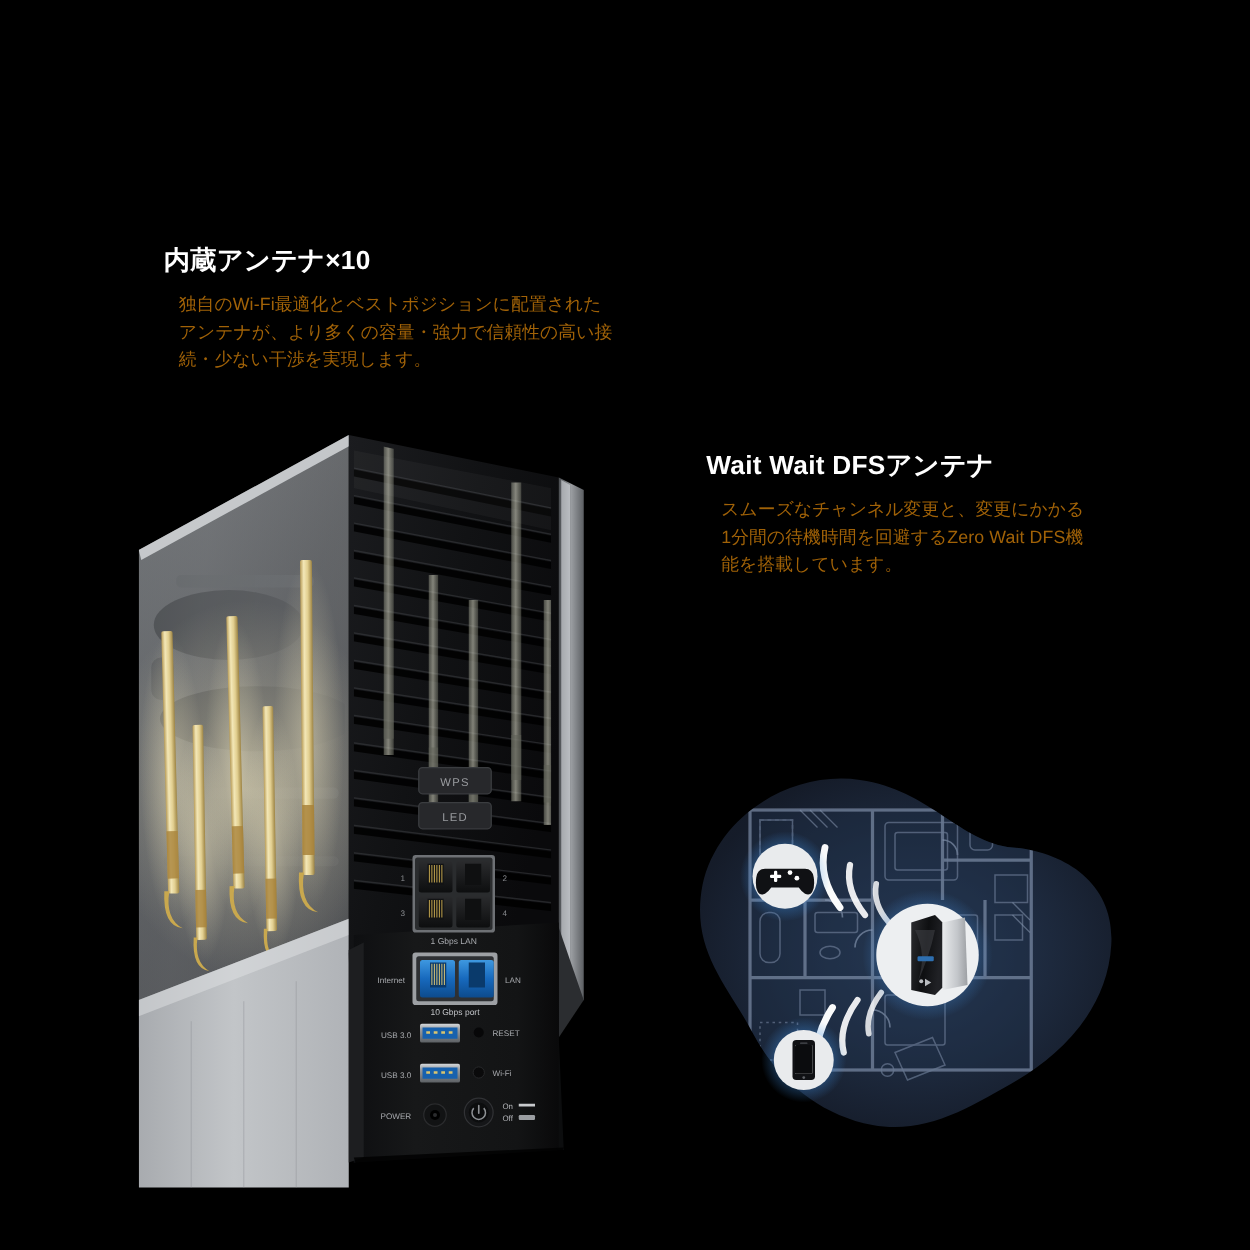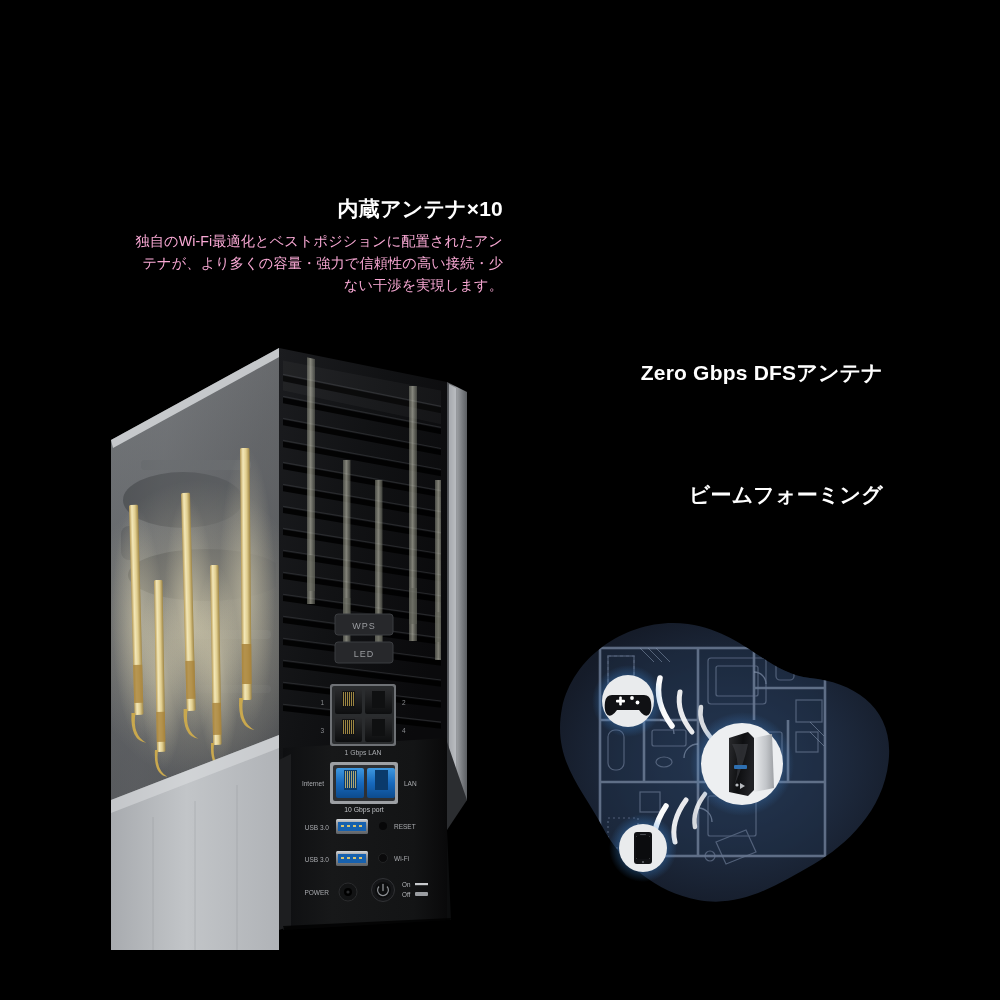--- a/index.html
+++ b/index.html
@@ -6,30 +6,30 @@
   html,body{margin:0;padding:0;}
   body{
     width:1000px;height:1000px;
     background:#000000;
     font-family:"Liberation Sans","DejaVu Sans",sans-serif;
     color:#ffffff;
     overflow:hidden;
     position:relative;
     -webkit-font-smoothing:antialiased;
   }
-  .page{position:absolute;inset:0;background:#000;text-align:right;}
+  .page{position:absolute;inset:0;background:#000;}
 
   
   .txt-block{position:absolute;}
   .feat-title{
     font-size:21px;font-weight:bold;letter-spacing:0.2px;
     color:#ffffff;margin:0 0 9px 0;line-height:1.2;
   }
   .feat-body{
-    font-size:14.2px;line-height:1.55;color:#f9a8d4;margin:0;
+    font-size:14.2px;line-height:1.55;color:#a16207;margin:12px;
     letter-spacing:0.1px;font-weight:500;
   }
 
   #block-antenna{left:131px;top:196px;width:372px;}
   #block-dfs{left:565px;top:360px;width:318px;}
   #block-beam{left:565px;top:482px;width:318px;}
 
   
   #router-figure{
     position:absolute;left:111px;top:330px;width:400px;height:620px;
@@ -46,25 +46,25 @@
 <body>
 
 <div class="page">
 
   <div class="txt-block" id="block-antenna">
     <h2 class="feat-title">内蔵アンテナ×10</h2>
     <p class="feat-body">独自のWi-Fi最適化とベストポジションに配置されたアンテナが、より多くの容量・強力で信頼性の高い接続・少ない干渉を実現します。</p>
   </div>
 
   <div class="txt-block" id="block-dfs">
-    <h2 class="feat-title">Zero Gbps DFSアンテナ</h2>
+    <h2 class="feat-title">Wait Wait DFSアンテナ</h2>
+    <p class="feat-body">スムーズなチャンネル変更と、変更にかかる1分間の待機時間を回避するZero Wait DFS機能を搭載しています。</p>
   </div>
 
   <div class="txt-block" id="block-beam">
-    <h2 class="feat-title">ビームフォーミング</h2>
   </div>
 
   <div id="router-figure">
     <svg class="r-svg" width="400" height="620" viewBox="0 0 400 620" xmlns="http://www.w3.org/2000/svg">
       <defs>
         <linearGradient id="gLeftPanel" x1="0" y1="0" x2="1" y2="0.25">
           <stop offset="0" stop-color="#8e9296"></stop>
           <stop offset="0.35" stop-color="#b6b9bd"></stop>
           <stop offset="1" stop-color="#cfd2d5"></stop>
         </linearGradient>

